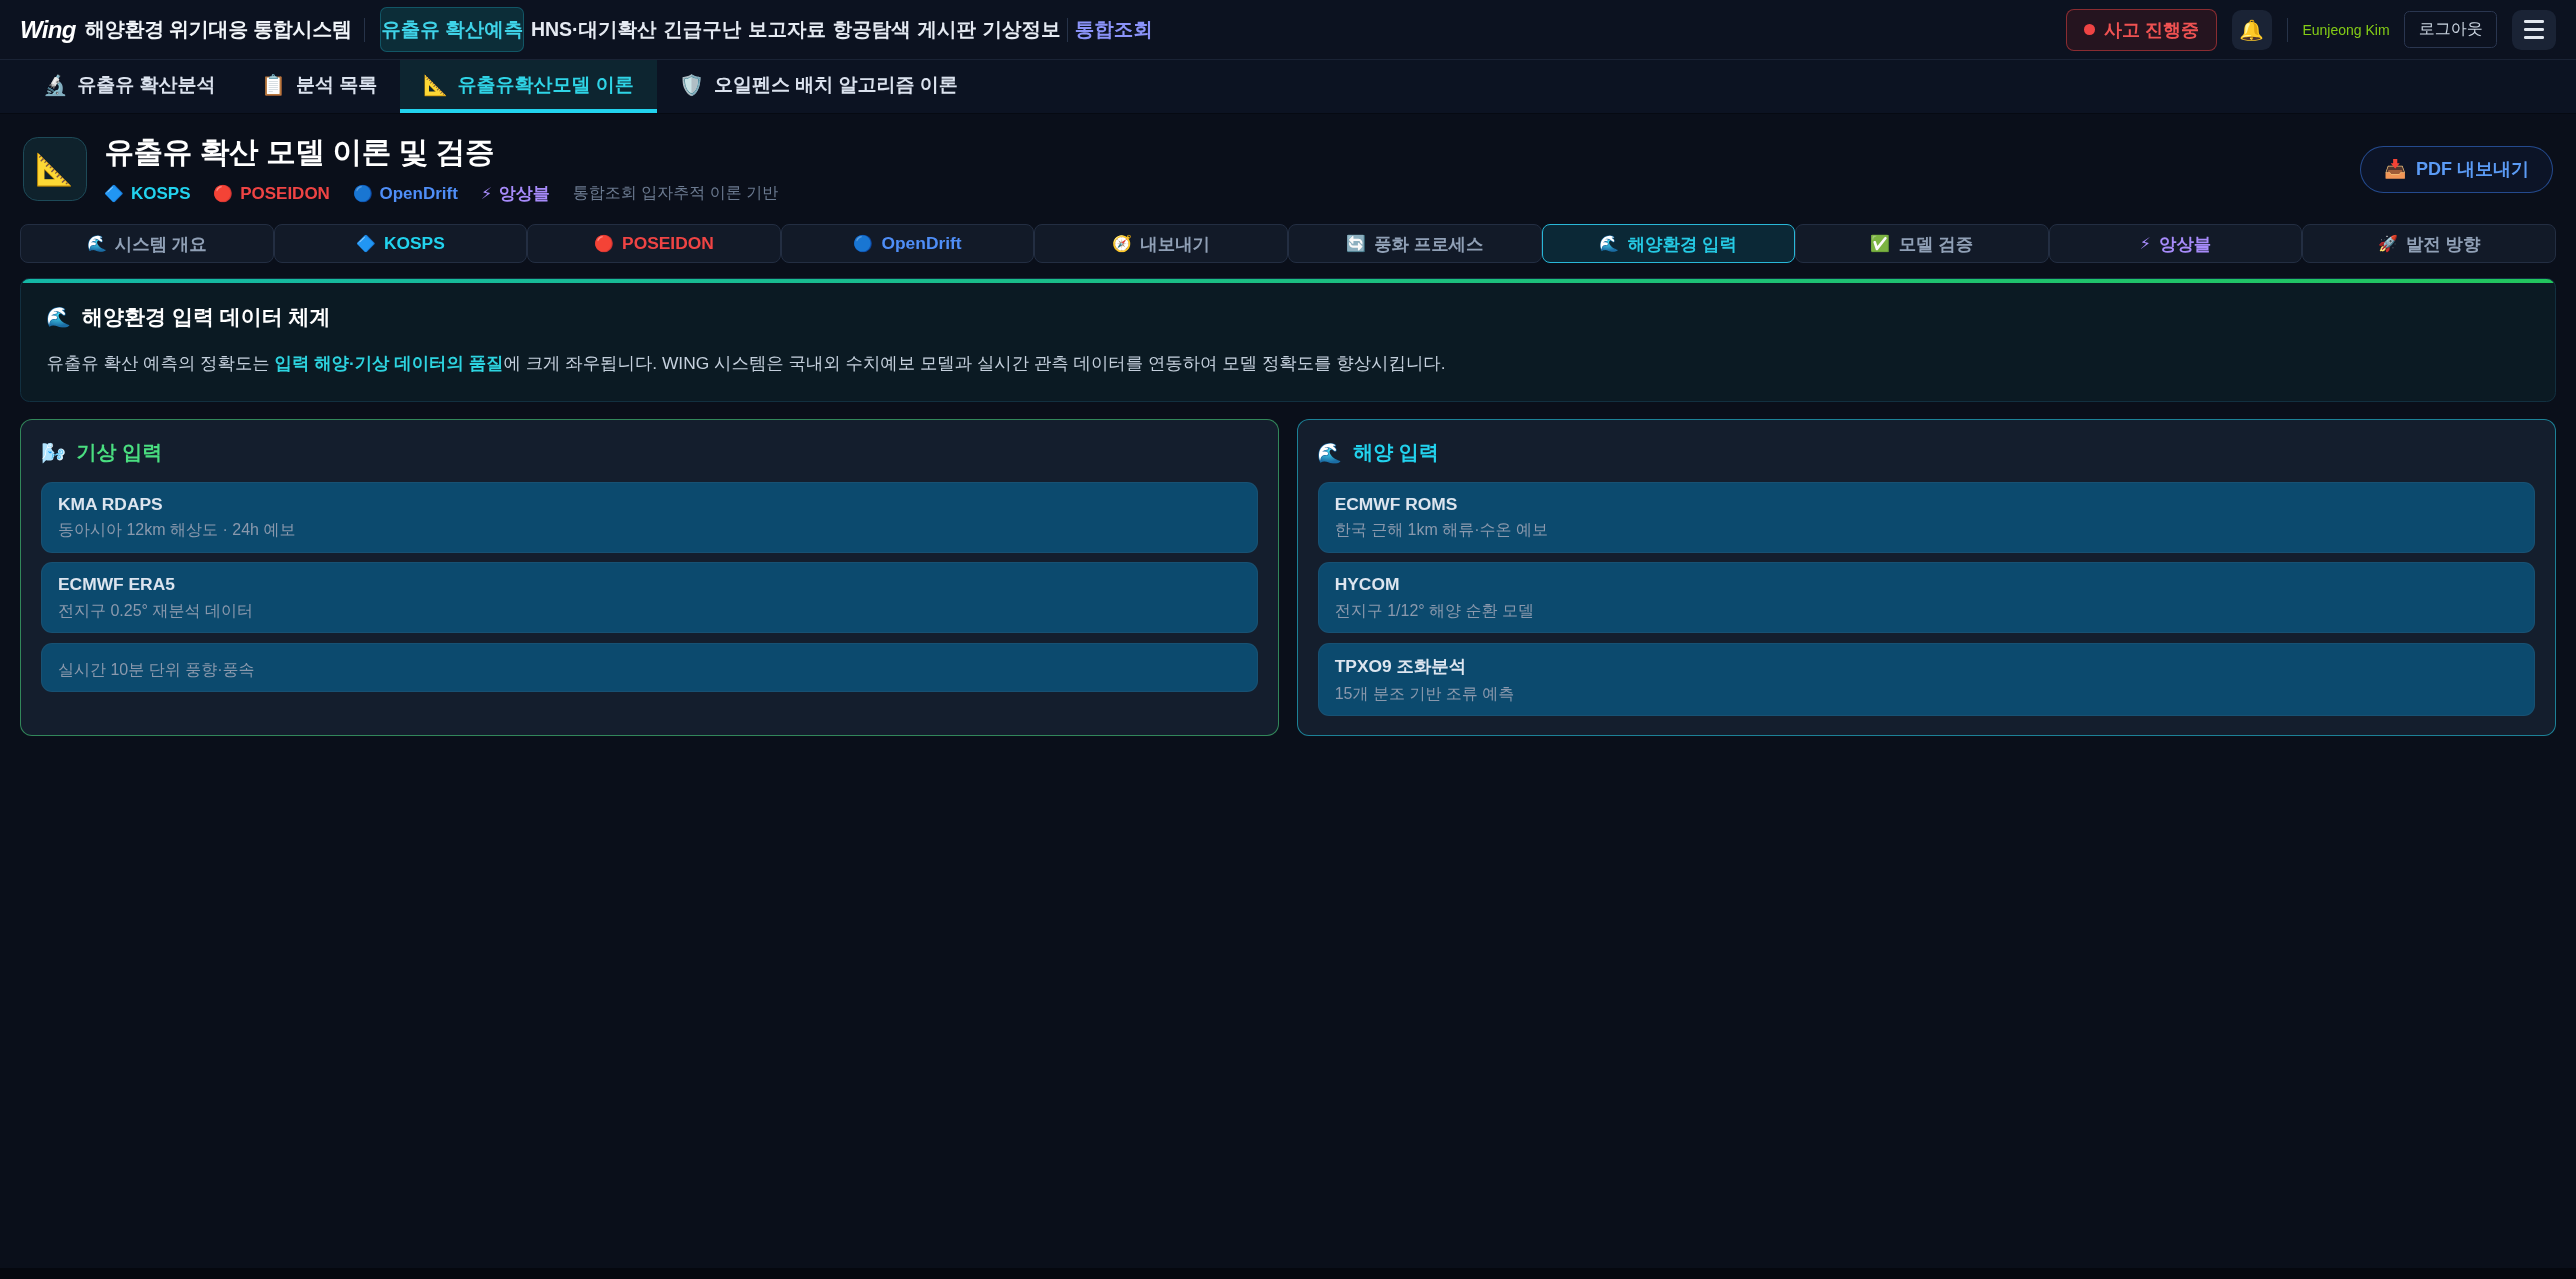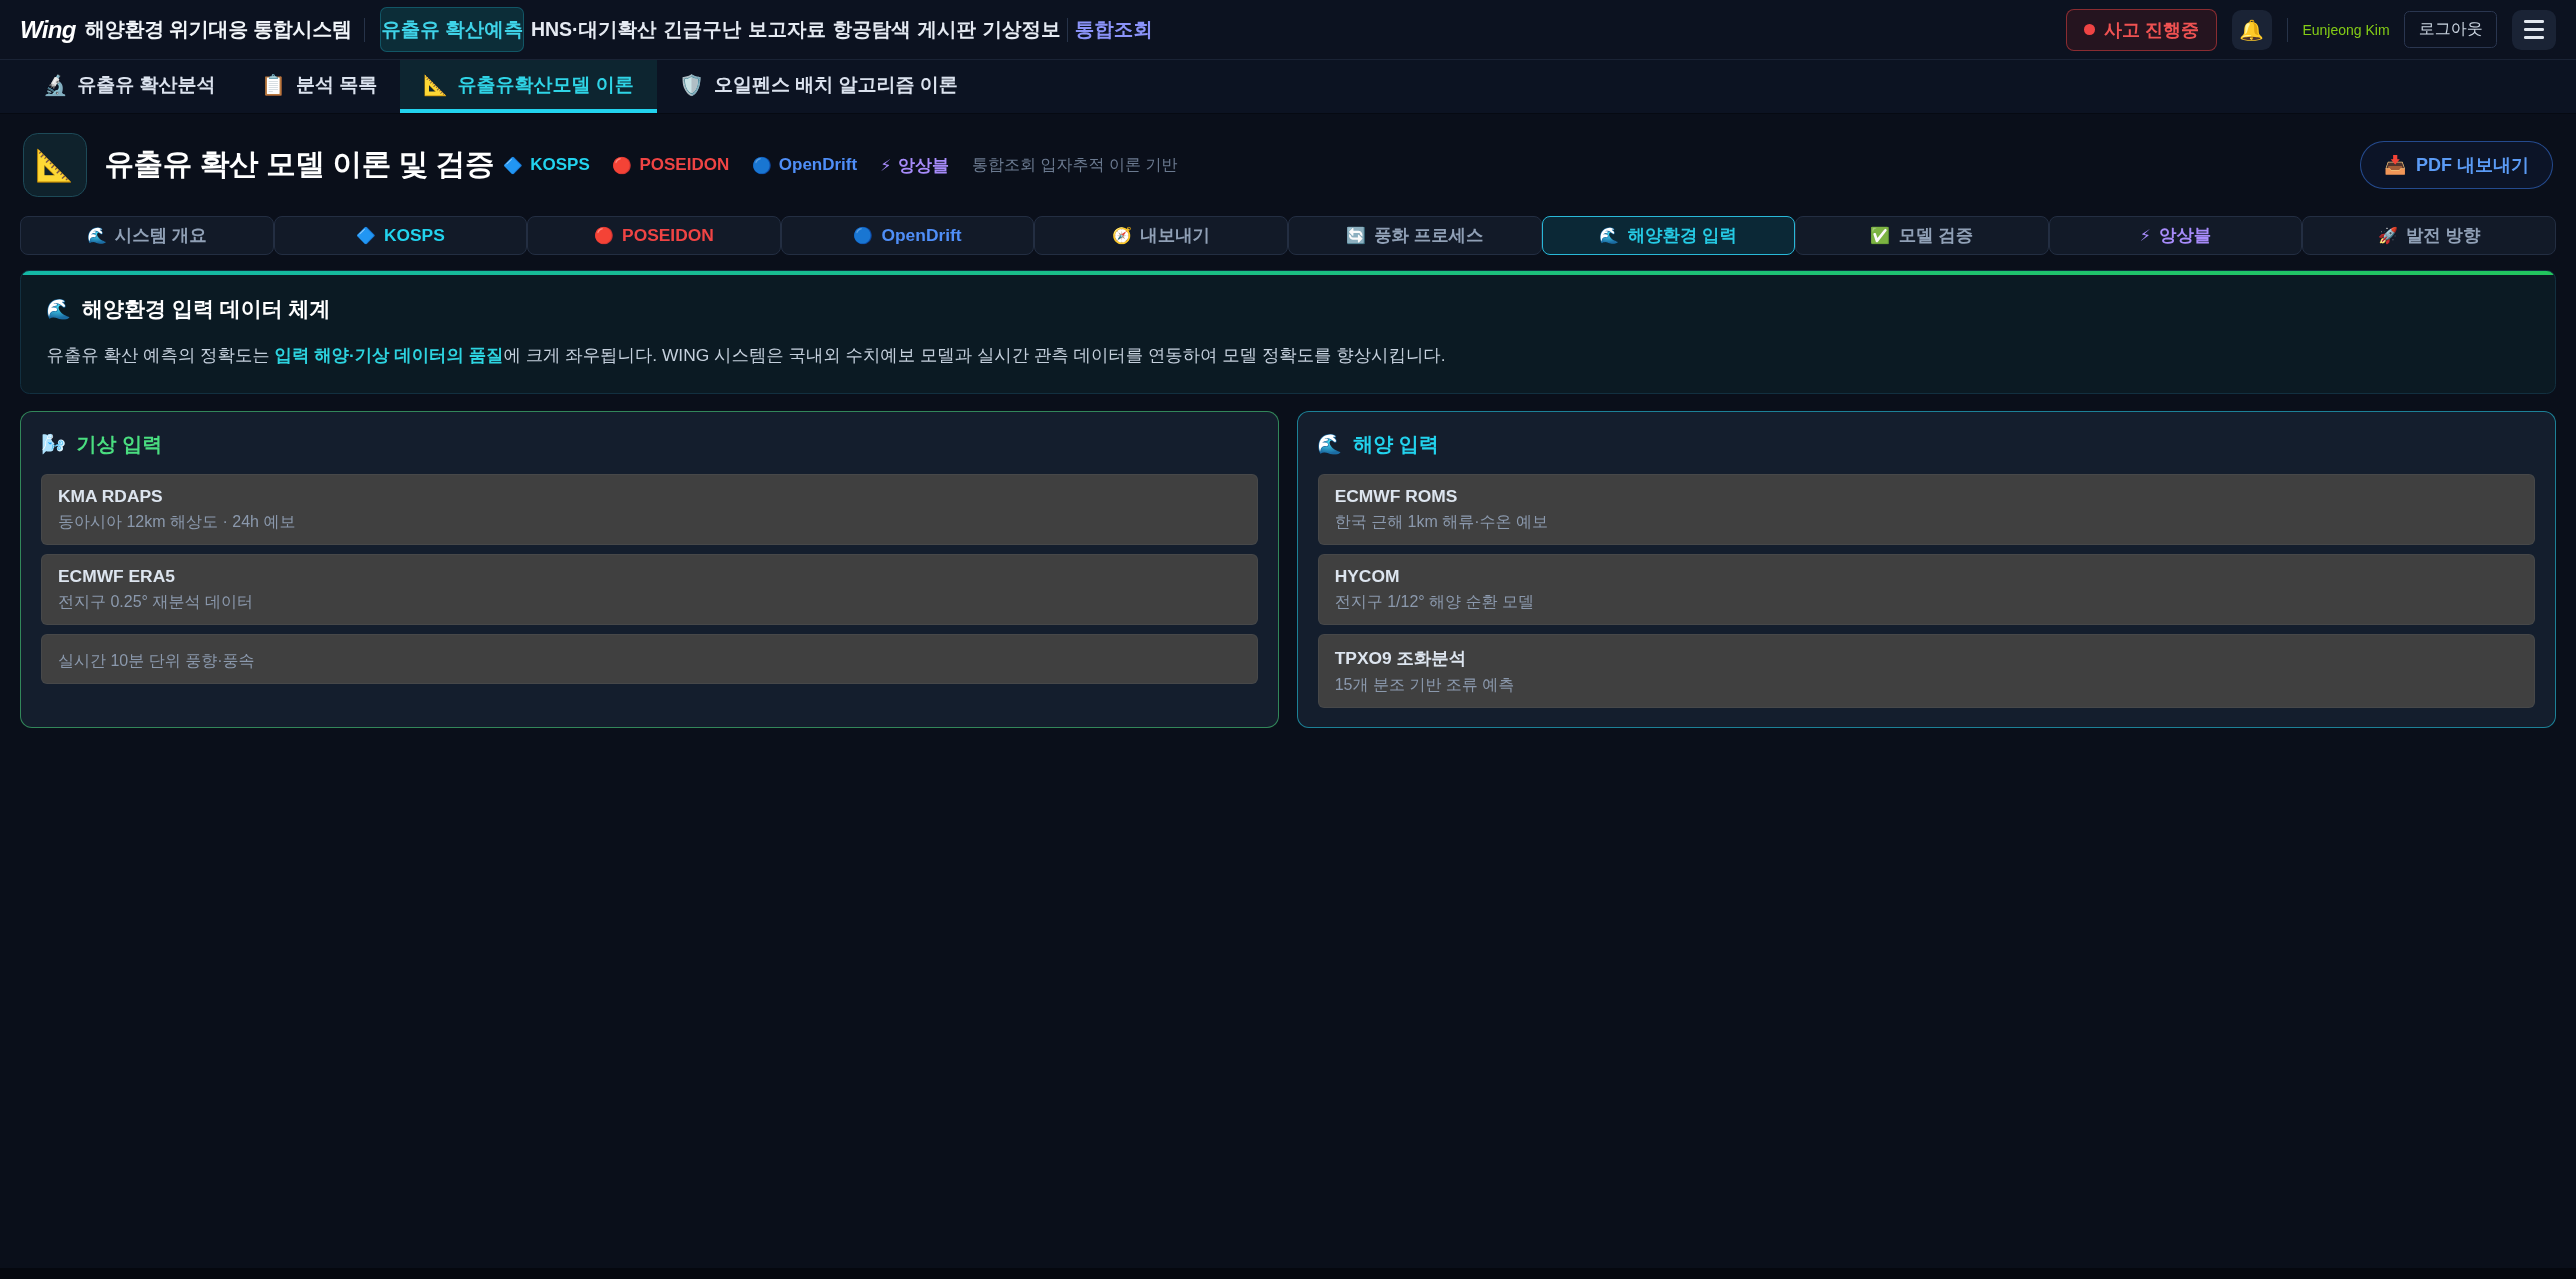--- a/index.html
+++ b/index.html
@@ -48,21 +48,21 @@
   .tabbar { height:54px; background:#0c1322; border-bottom:0.7px solid #060a12;
     display:flex; align-items:stretch; padding:0 20px; }
   .tab { display:flex; align-items:center; gap:9.4px; padding:0 23px; font-size:19px;
     font-weight:bold; color:#dbe2ee; cursor:pointer; border-bottom:4px solid transparent; }
   .tab .t-icon { font-size:20px; }
   .tab.active { background:#0d2530; color:#2fd4e6; border-bottom-color:#22d3ee; }
   
   .title-row { display:flex; align-items:center; padding:19px 23px 13.4px 23px; gap:17.4px; }
   .title-iconbox { width:64px; height:64px; border-radius:14.8px; background:#0f222c;
     border:1.3px solid #1d4a58; display:flex; align-items:center; justify-content:center; font-size:31px; }
-  .title-texts { display:flex; flex-direction:row; gap:9.4px; }
+  .title-texts { display:flex; flex-direction:column; gap:9.4px; }
   .page-title { font-size:29.5px; font-weight:800; color:#ffffff; letter-spacing:-0.3px; }
   .badge-row { display:flex; align-items:center; gap:23px; font-size:17px; font-weight:bold; }
   .badge { display:flex; align-items:center; gap:6.7px; cursor:default; }
   .badge .b-icon { font-size:16px; }
   .c-cyan { color:#22d3ee; } .c-red { color:#ef4444; } .c-blue { color:#4f8ef7; }
   .c-purple { color:#a78bfa; }
   .badge-note { font-size:16px; font-weight:normal; color:#6b7a90; }
   .pdf-btn { margin-left:auto; display:flex; align-items:center; gap:9.4px;
     border:1.3px solid rgba(59,130,246,.5); border-radius:670px; padding:10.7px 23px;
     background:rgba(30,58,138,.12); color:#5b9bf5; font-size:18px; font-weight:bold;
@@ -85,21 +85,21 @@
   .overview-para .hl { color:#2dd4e0; font-weight:bold; }
   
   .cards { display:grid; grid-template-columns:1fr 1fr; gap:17.4px; margin:17.4px 20px 0 20px; }
   .data-card { border-radius:12px; padding:19px 20px; background:#141e2d; }
   .data-card.green { border:1.3px solid rgba(74,222,128,.55); }
   .data-card.cyan  { border:1.3px solid rgba(34,211,238,.55); }
   .card-head { display:flex; align-items:center; gap:10.7px; font-size:20px; font-weight:800; margin-bottom:16px; }
   .card-head .c-icon { font-size:20px; }
   .data-card.green .card-head { color:#4ade80; }
   .data-card.cyan  .card-head { color:#22d3ee; }
-  .data-item { background:#404040; border:0.7px solid rgba(148,163,184,.08); border-radius:6px;
+  .data-item { background:#0c4a6e; border:0.7px solid rgba(148,163,184,.08); border-radius:11px;
     padding:10.7px 16px; margin-bottom:9.4px; cursor:default; }
   .data-item:last-child { margin-bottom:0; }
   .di-name { font-size:17.4px; font-weight:bold; color:#dde5ef; }
   .di-desc { font-size:16px; color:#8b99ad; margin-top:5.4px; }
   
   .bottom-strip { position:absolute; left:0; right:0; bottom:0; height:10.7px; background:#05080f; }
 </style>
 </head>
 <body>
 

